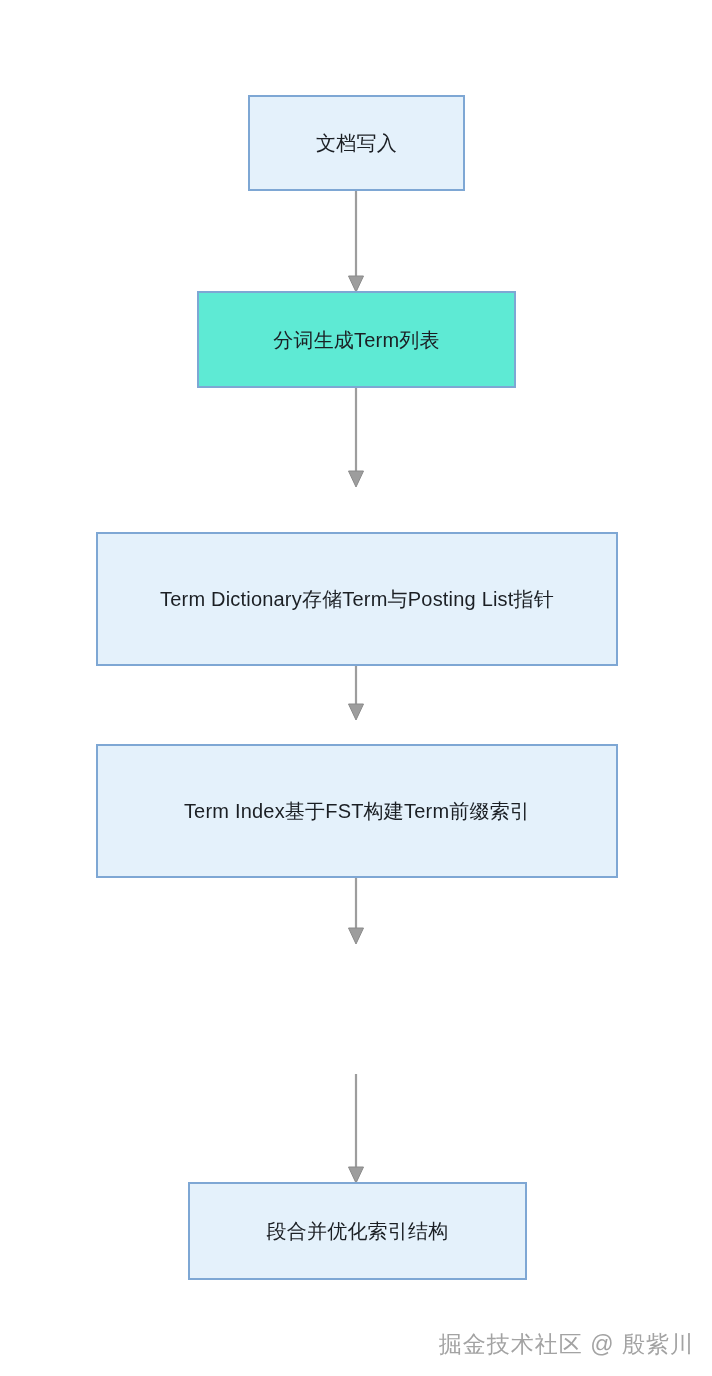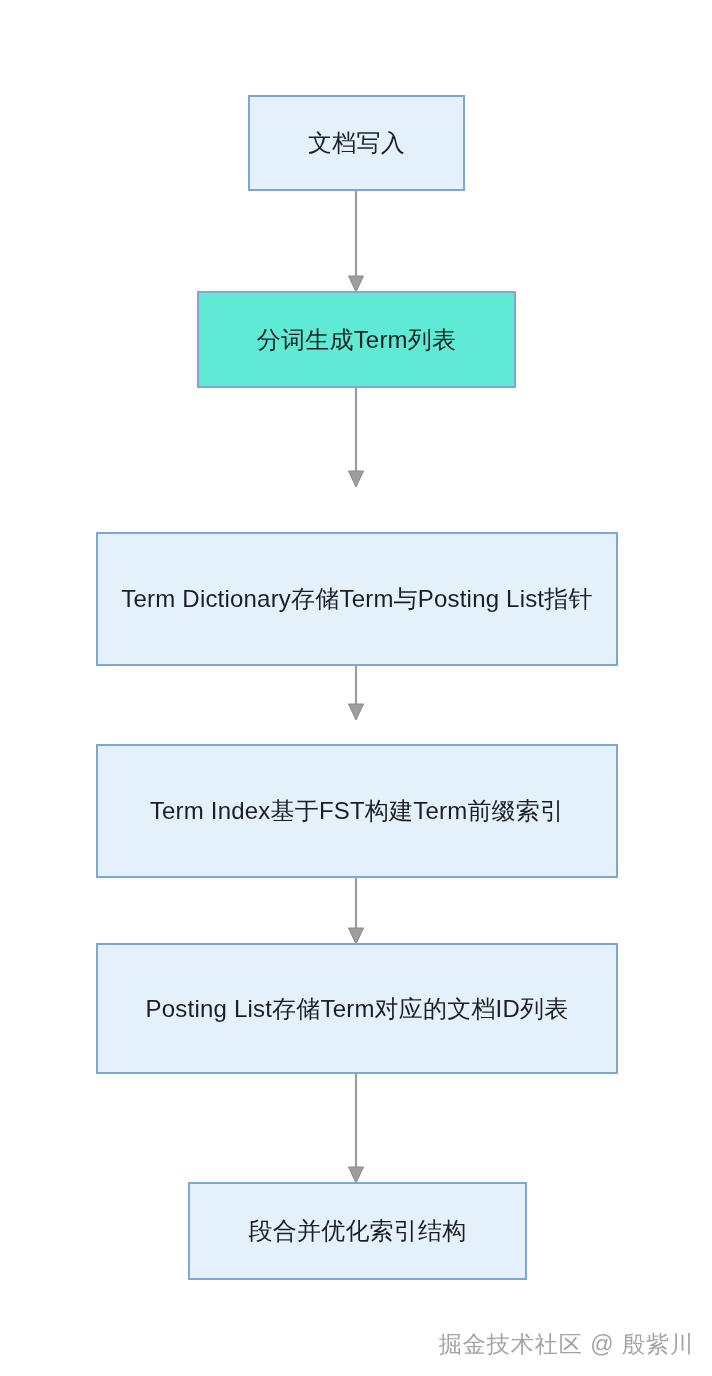--- a/index.html
+++ b/index.html
@@ -18,21 +18,21 @@
   }
   .node {
     position:absolute;
     background:#e4f1fb;
     border:2px solid #7ea7d4;
     display:flex;
     align-items:center;
     justify-content:center;
     text-align:center;
     color:#1b1f24;
-    font-size:24px;
+    font-size:20px;
     line-height:36px;
     letter-spacing:0.2px;
     padding:0 14px;
     z-index:2;
   }
   .node .label { display:block; width:100%; }
   svg#edges {
     position:absolute;
     left:0; top:0;
     width:712px; height:1376px;
@@ -79,22 +79,19 @@
   </div>
   <div class="node" style="left: 197px; top: 291px; width: 319px; height: 97px; background: #5eead4; border-color: rgb(126, 167, 212); color: rgb(27, 31, 36);">
     <span class="label">分词生成Term列表</span>
   </div>
   <div class="node" style="left: 96px; top: 486px; width: 522px; height: 134px; background: rgb(228, 241, 251); border-color: rgb(126, 167, 212); color: rgb(27, 31, 36); margin-top: 46px;">
     <span class="label">Term Dictionary存储Term与Posting List指针</span>
   </div>
   <div class="node" style="left: 96px; top: 744px; width: 522px; height: 134px; background: rgb(228, 241, 251); border-color: rgb(126, 167, 212); color: rgb(27, 31, 36);">
     <span class="label">Term Index基于FST构建Term前缀索引</span>
   </div>
-  <div class="node" style="left: 96px; top: 943px; width: 522px; height: 131px; background: rgb(228, 241, 251); border-color: rgb(126, 167, 212); color: rgb(27, 31, 36);">
-    <span class="label">Posting List存储Term对应的文档ID列表</span>
-  </div>
   <div class="node" style="left: 188px; top: 1182px; width: 339px; height: 98px; background: rgb(228, 241, 251); border-color: rgb(126, 167, 212); color: rgb(27, 31, 36);">
     <span class="label">段合并优化索引结构</span>
   </div>
 
   <div id="watermark" style="color: rgb(163, 163, 163);">掘金技术社区 @ 殷紫川</div>
 
 </div>
 
 </body></html>

